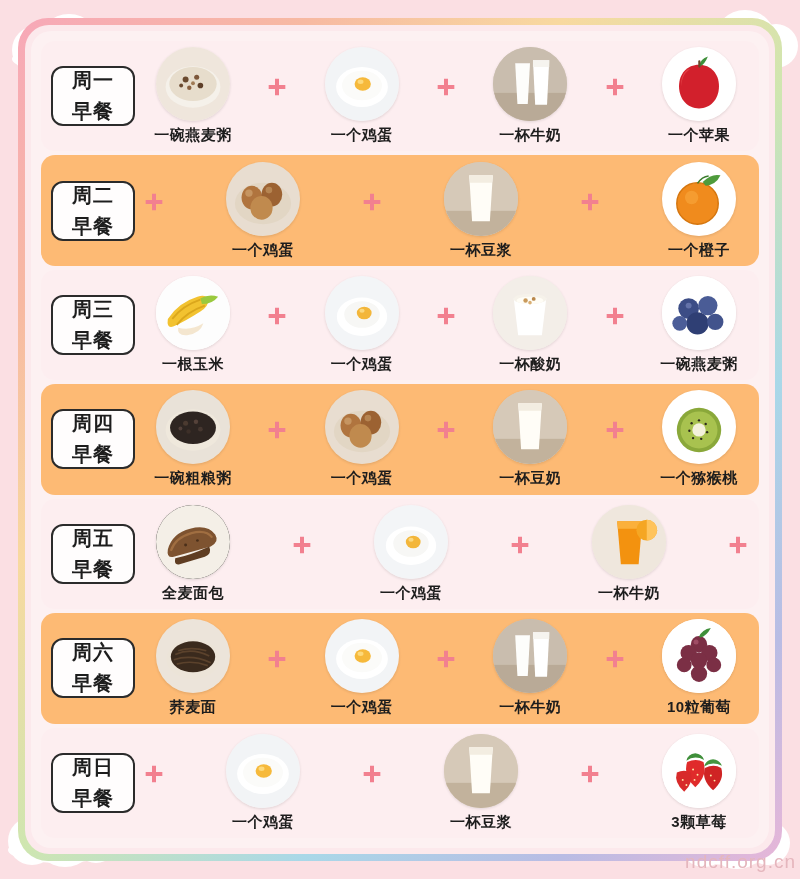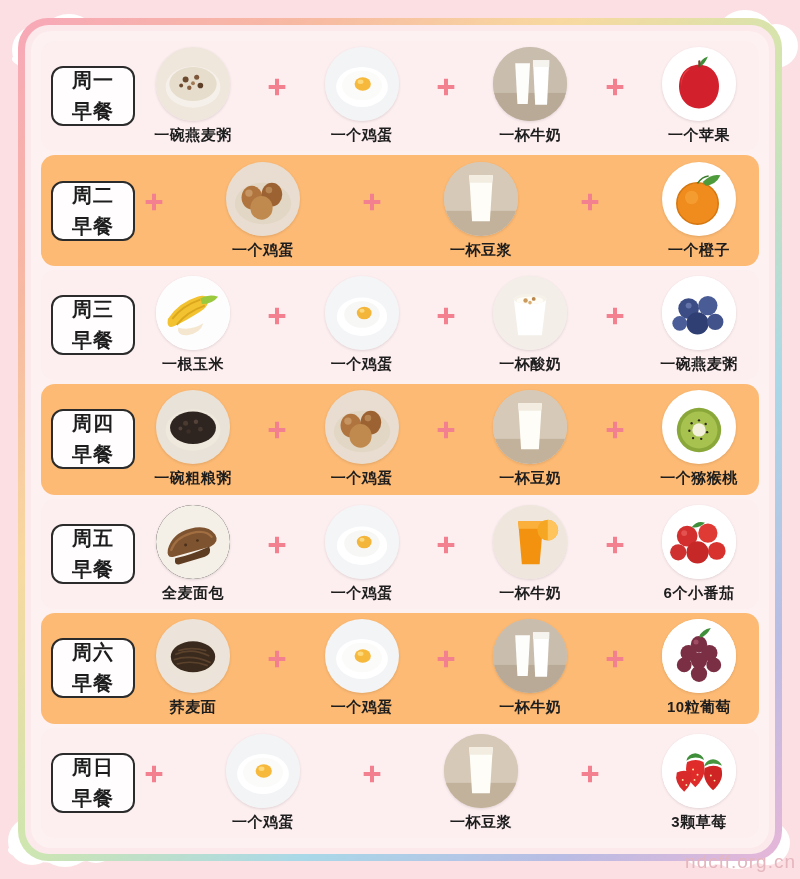--- a/index.html
+++ b/index.html
@@ -523,36 +523,20 @@
         <path d="M74 20 a14 14 0 0 1 0 28z" fill="#ffc45c"></path>
                   </svg>
                 </div>
                 <div class="caption">一杯牛奶</div>
               </div>
               <div class="plus">
                 <svg viewBox="0 0 24 24">
                   <path d="M9.6 2 h4.8 v7.6 H22 v4.8 h-7.6 V22 H9.6 v-7.6 H2 V9.6 h7.6 z" fill="#f2808f"></path>
                 </svg>
               </div>
-              <div class="item">
-                <div class="thumb">
-                  <svg viewBox="0 0 100 100" preserveAspectRatio="xMidYMid slice">
-    <rect width="100" height="100" fill="#ffffff"></rect>
-                    <rect x="0" y="0" width="100" height="100" fill="#ffffff"></rect>
-        <circle cx="34" cy="42" r="14" fill="#d32f2f"></circle>
-        <circle cx="62" cy="38" r="13" fill="#e03a35"></circle>
-        <circle cx="48" cy="64" r="15" fill="#c62828"></circle>
-        <circle cx="74" cy="62" r="12" fill="#d8322e"></circle>
-        <circle cx="22" cy="64" r="11" fill="#cf3030"></circle>
-        <path d="M40 30 q8 -10 18 -6 q-8 8 -18 6z" fill="#3f8f3a"></path>
-        <circle cx="30" cy="38" r="4" fill="#f0706a" opacity=".55"></circle>
-                  </svg>
-                </div>
-                <div class="caption">6个小番茄</div>
-              </div>
             </div>
           </div>
           <div class="row even">
             <div class="daybox">
               <div>周六</div>
               <div>早餐</div>
             </div>
             <div class="items">
               <div class="item">
                 <div class="thumb">

